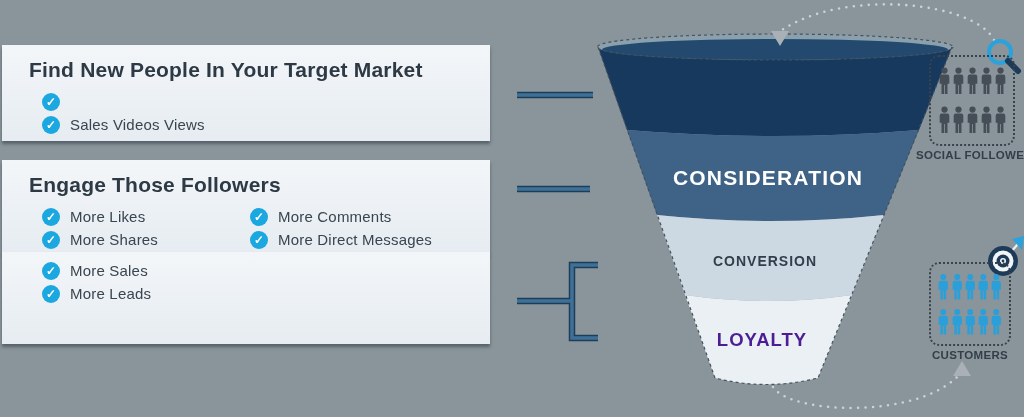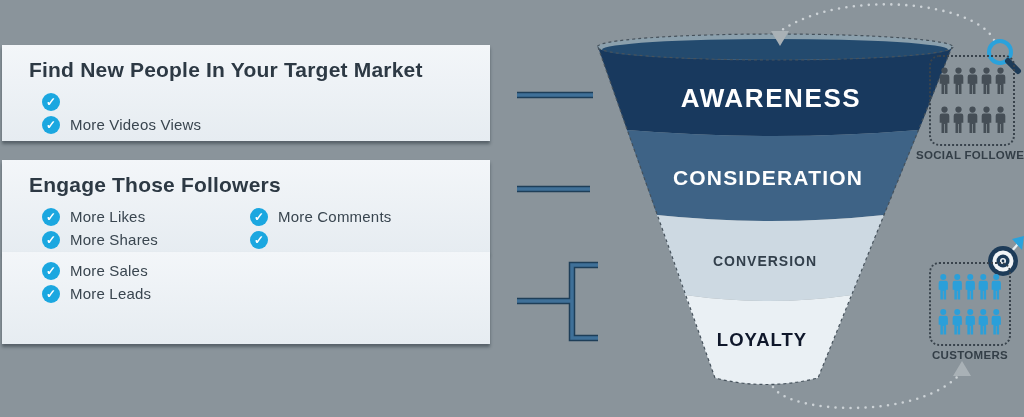--- a/index.html
+++ b/index.html
@@ -32,21 +32,21 @@
     font-size:12px;font-weight:bold;line-height:18px;text-align:center;
   }
   
   .funnel-label{
     position:absolute;transform:translate(-50%,-50%);
     font-weight:600;white-space:nowrap;
   }
   .fl-0{left:771px;top:98px;font-size:26px;letter-spacing:1.6px;color:#ffffff;}
   .fl-1{left:768px;top:178px;font-size:21px;letter-spacing:1.2px;color:#ffffff;}
   .fl-2{left:765px;top:261px;font-size:14px;letter-spacing:1px;color:#323f4b;}
-  .fl-3{left:762px;top:340px;font-size:18.5px;letter-spacing:1px;color:#0f172a;}
+  .fl-3{left:762px;top:340px;font-size:18.5px;letter-spacing:1px;color:#4c1d95;}
   
   .dotted-box{
     position:absolute;border:2px dotted var(--box_border,#39434c);border-radius:10px;
     display:grid;grid-template-columns:repeat(5,1fr);place-items:center;
     padding:5px 6px;box-sizing:border-box;
   }
   .box-social{left:929px;top:55px;width:86px;height:91px;}
   .box-customers{left:929px;top:262px;width:82px;height:84px;}
   .box-social .person{width:13px;height:36px;}
   .box-customers .person{width:12.5px;height:34px;}
@@ -119,21 +119,21 @@
   </svg>
 
   <div class="panel panel-1">
     <h2>Find New People In Your Target Market</h2>
     <div class="items">
       <div class="item">
         <span class="check">✓</span>
       </div>
       <div class="item">
         <span class="check">✓</span>
-        <span class="label">More Videos Views</span>
+        <span class="label">Sales Videos Views</span>
       </div>
     </div>
   </div>
 
   <div class="panel panel-2">
     <h2>Engage Those Followers</h2>
     <div class="items two-col">
       <div class="item">
         <span class="check">✓</span>
         <span class="label">More Likes</span>
@@ -141,38 +141,38 @@
       <div class="item">
         <span class="check">✓</span>
         <span class="label">More Comments</span>
       </div>
       <div class="item">
         <span class="check">✓</span>
         <span class="label">More Shares</span>
       </div>
       <div class="item">
         <span class="check">✓</span>
+        <span class="label">More Direct Messages</span>
       </div>
     </div>
   </div>
 
   <div class="panel panel-3">
     <div class="items">
       <div class="item">
         <span class="check">✓</span>
         <span class="label">More Sales</span>
       </div>
       <div class="item">
         <span class="check">✓</span>
         <span class="label">More Leads</span>
       </div>
     </div>
   </div>
 
-  <div class="funnel-label fl-0">AWARENESS</div>
   <div class="funnel-label fl-1">CONSIDERATION</div>
   <div class="funnel-label fl-2">CONVERSION</div>
   <div class="funnel-label fl-3">LOYALTY</div>
 
   <div class="dotted-box box-social">
       <svg class="person" viewBox="0 0 10 21">
         <circle cx="5" cy="2.5" r="2.4" fill="#454e56"></circle>
         <path fill="#454e56" d="M3 5.5 h4 q1.7 0 1.7 1.7 v5.5 h-1.4 v7.8 h-2 v-6.9 h-.6 v6.9 h-2 v-7.8 H1.3 v-5.5 q0-1.7 1.7-1.7 z"></path>
       </svg>
       <svg class="person" viewBox="0 0 10 21">

